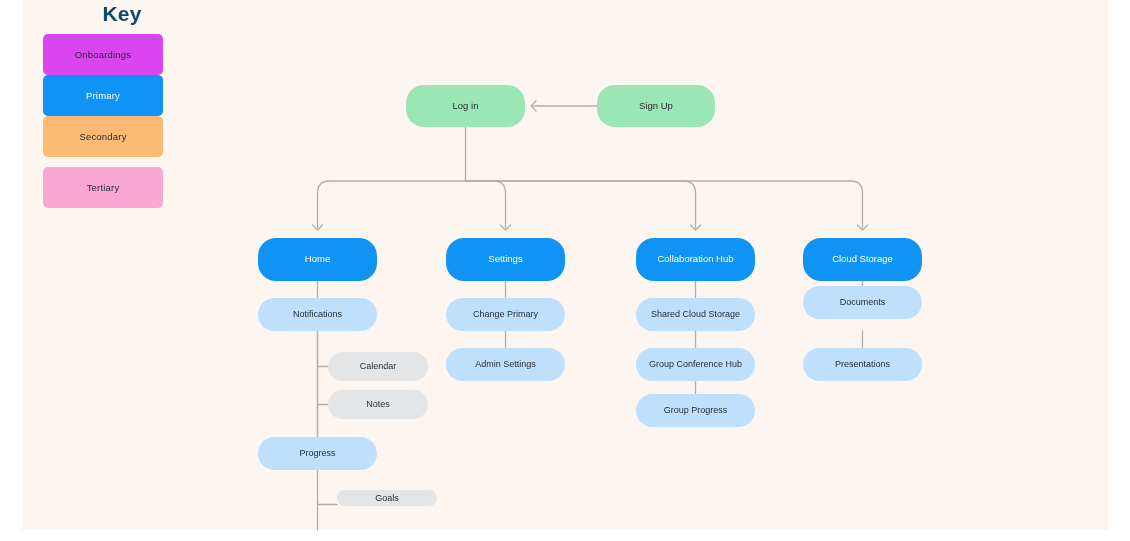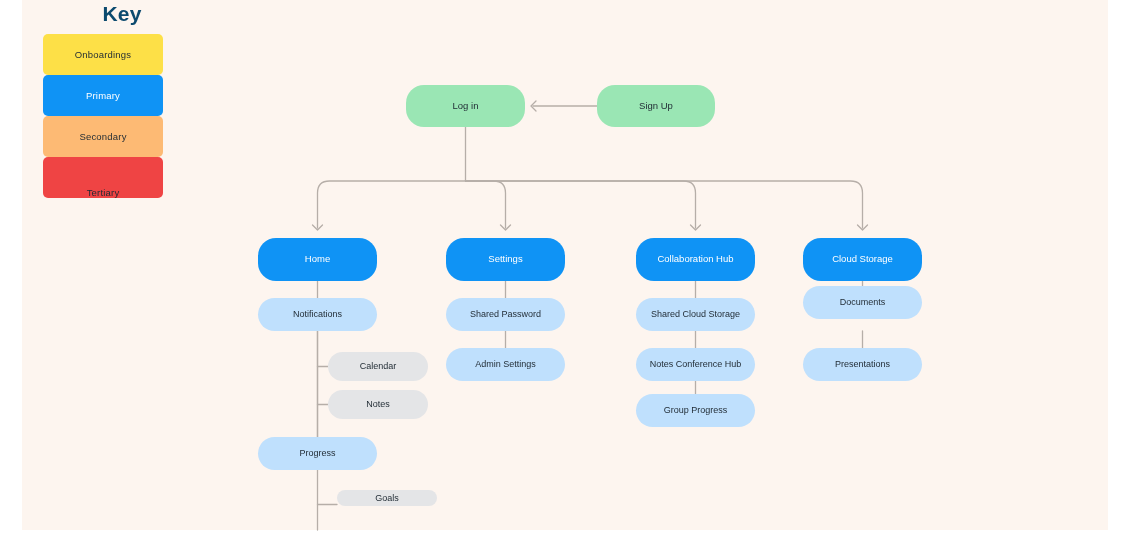--- a/index.html
+++ b/index.html
@@ -63,30 +63,30 @@
       <path d="M 862.5 331 L 862.5 348" fill="none" stroke="#b6aea8" stroke-width="1.3" stroke-linecap="round" stroke-linejoin="round"></path>
       <path d="M 317.5 331 L 317.5 437" fill="none" stroke="#b6aea8" stroke-width="1.3" stroke-linecap="round" stroke-linejoin="round"></path>
       <path d="M 317.5 366.5 L 328 366.5" fill="none" stroke="#b6aea8" stroke-width="1.3" stroke-linecap="round" stroke-linejoin="round"></path>
       <path d="M 317.5 404.5 L 328 404.5" fill="none" stroke="#b6aea8" stroke-width="1.3" stroke-linecap="round" stroke-linejoin="round"></path>
       <path d="M 317.5 470 L 317.5 530" fill="none" stroke="#b6aea8" stroke-width="1.3" stroke-linecap="round" stroke-linejoin="round"></path>
       <path d="M 317.5 504.5 L 337 504.5" fill="none" stroke="#b6aea8" stroke-width="1.3" stroke-linecap="round" stroke-linejoin="round"></path>
     </svg>
 
   <div class="key-title">Key</div>
   <div id="legend">
-      <div class="key-item" style="top: 34px; background: #fde047; color: rgb(31, 42, 51);">
+      <div class="key-item" style="top: 34px; background: #d946ef; color: rgb(31, 42, 51);">
         <span>Onboardings</span>
       </div>
       <div class="key-item" style="top: 75px; background: rgb(15, 147, 245); color: rgb(255, 255, 255);">
         <span>Primary</span>
       </div>
       <div class="key-item" style="top: 116px; background: #fdba74; color: rgb(31, 42, 51);">
         <span>Secondary</span>
       </div>
-      <div class="key-item" style="top: 157px; background: #ef4444; color: rgb(31, 42, 51); align-items: flex-end;">
+      <div class="key-item" style="top: 167px; background: #f9a8d4; color: rgb(31, 42, 51);">
         <span>Tertiary</span>
       </div>
     </div>
 
   <div id="nodes">
       <div class="node t-onb" style="left: 406px; top: 85px; width: 119px; height: 42px; font-size: 9.5px;">
         <span>Log in</span>
       </div>
       <div class="node t-onb" style="left: 597px; top: 85px; width: 118px; height: 42px; font-size: 9.5px;">
         <span>Sign Up</span>
@@ -103,30 +103,30 @@
       <div class="node t-pri" style="left: 803px; top: 238px; width: 119px; height: 43px; font-size: 9.5px;">
         <span>Cloud Storage</span>
       </div>
       <div class="node t-sec" style="left: 258px; top: 298px; width: 119px; height: 33px; font-size: 9px;">
         <span>Notifications</span>
       </div>
       <div class="node t-sec" style="left: 258px; top: 437px; width: 119px; height: 33px; font-size: 9px;">
         <span>Progress</span>
       </div>
       <div class="node t-sec" style="left: 446px; top: 298px; width: 119px; height: 33px; font-size: 9px;">
-        <span>Shared Password</span>
+        <span>Change Primary</span>
       </div>
       <div class="node t-sec" style="left: 446px; top: 348px; width: 119px; height: 33px; font-size: 9px;">
         <span>Admin Settings</span>
       </div>
       <div class="node t-sec" style="left: 636px; top: 298px; width: 119px; height: 33px; font-size: 9px;">
         <span>Shared Cloud Storage</span>
       </div>
       <div class="node t-sec" style="left: 636px; top: 348px; width: 119px; height: 33px; font-size: 9px;">
-        <span>Notes Conference Hub</span>
+        <span>Group Conference Hub</span>
       </div>
       <div class="node t-sec" style="left: 636px; top: 394px; width: 119px; height: 33px; font-size: 9px;">
         <span>Group Progress</span>
       </div>
       <div class="node t-sec" style="left: 803px; top: 286px; width: 119px; height: 33px; font-size: 9px;">
         <span>Documents</span>
       </div>
       <div class="node t-sec" style="left: 803px; top: 348px; width: 119px; height: 33px; font-size: 9px;">
         <span>Presentations</span>
       </div>

